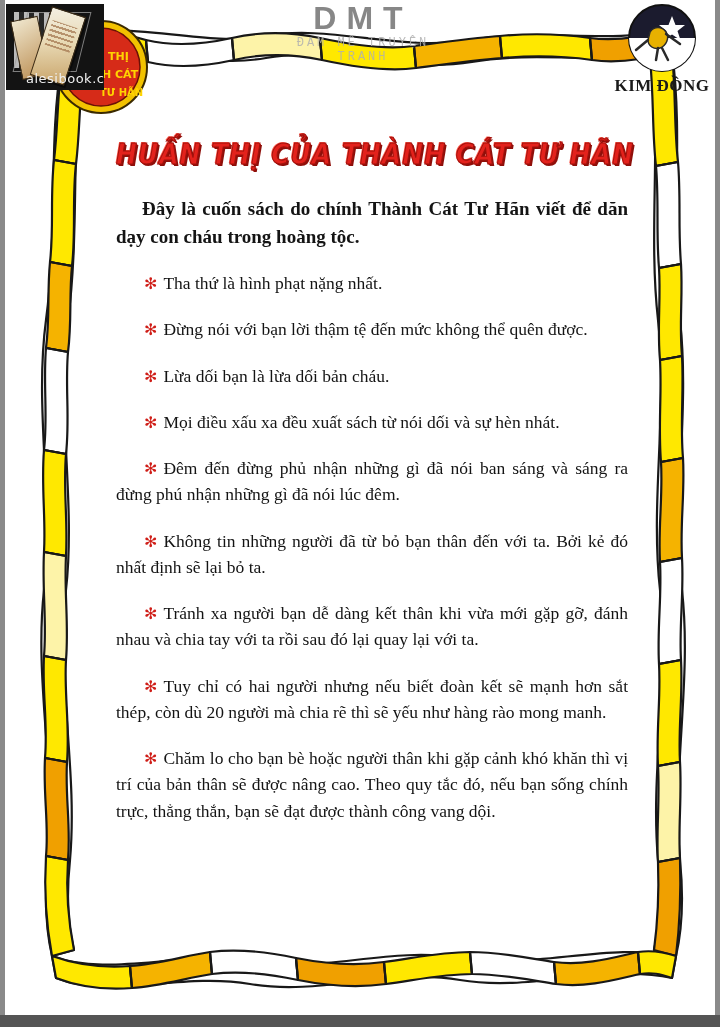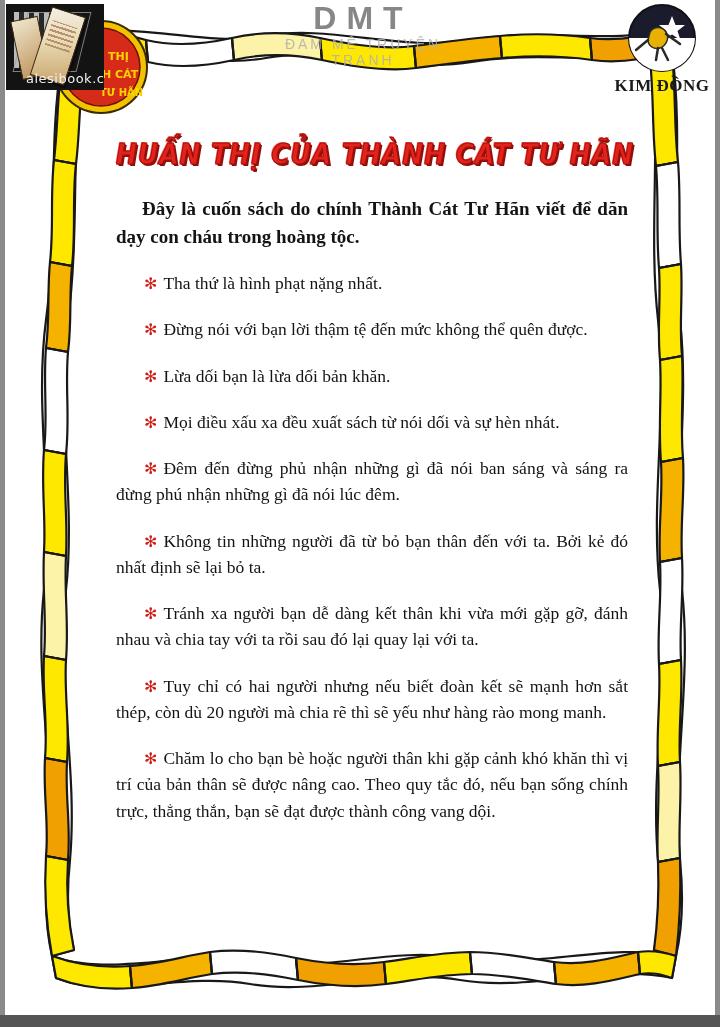--- a/index.html
+++ b/index.html
@@ -58,21 +58,21 @@
   
   .dmt{
     position:absolute;left:278px;top:2px;width:170px;z-index:25;text-align:center;
     pointer-events:none;
   }
   .dmt-main{
     font-family:Liberation Sans, sans-serif;font-weight:bold;font-size:32px;
     color:#737373;letter-spacing:10px;line-height:1;opacity:.85;
   }
   .dmt-sub{
-    font-family:Liberation Sans, sans-serif;font-size:14px;color:#b0b0b0;
+    font-family:Liberation Mono, monospace;font-size:12px;color:#b0b0b0;
     letter-spacing:3px;margin-top:2px;opacity:.85;
   }
 
   
   .kimdong{position:absolute;right:4px;top:2px;width:108px;height:96px;z-index:26;text-align:center;}
   .kd-text{
     font-family:"Liberation Serif", serif;font-weight:bold;font-size:17px;
     color:#1a1a1a;letter-spacing:.5px;margin-top:-4px;
   }
 
@@ -262,21 +262,21 @@
 
     <p class="para">Đây là cuốn sách do chính Thành Cát Tư Hãn viết để dăn dạy con cháu trong hoàng tộc.</p>
 
     <p class="bullet">
       <span class="star">✻</span><span>Tha thứ là hình phạt nặng nhất.</span>
     </p>
     <p class="bullet">
       <span class="star">✻</span><span>Đừng nói với bạn lời thậm tệ đến mức không thể quên được.</span>
     </p>
     <p class="bullet">
-      <span class="star">✻</span><span>Lừa dối bạn là lừa dối bản khăn.</span>
+      <span class="star">✻</span><span>Lừa dối bạn là lừa dối bản cháu.</span>
     </p>
     <p class="bullet">
       <span class="star">✻</span><span>Mọi điều xấu xa đều xuất sách từ nói dối và sự hèn nhát.</span>
     </p>
     <p class="bullet">
       <span class="star">✻</span><span>Đêm đến đừng phủ nhận những gì đã nói ban sáng và sáng ra đừng phú nhận những gì đã nói lúc đêm.</span>
     </p>
     <p class="bullet">
       <span class="star">✻</span><span>Không tin những người đã từ bỏ bạn thân đến với ta. Bởi kẻ đó nhất định sẽ lại bỏ ta.</span>
     </p>

